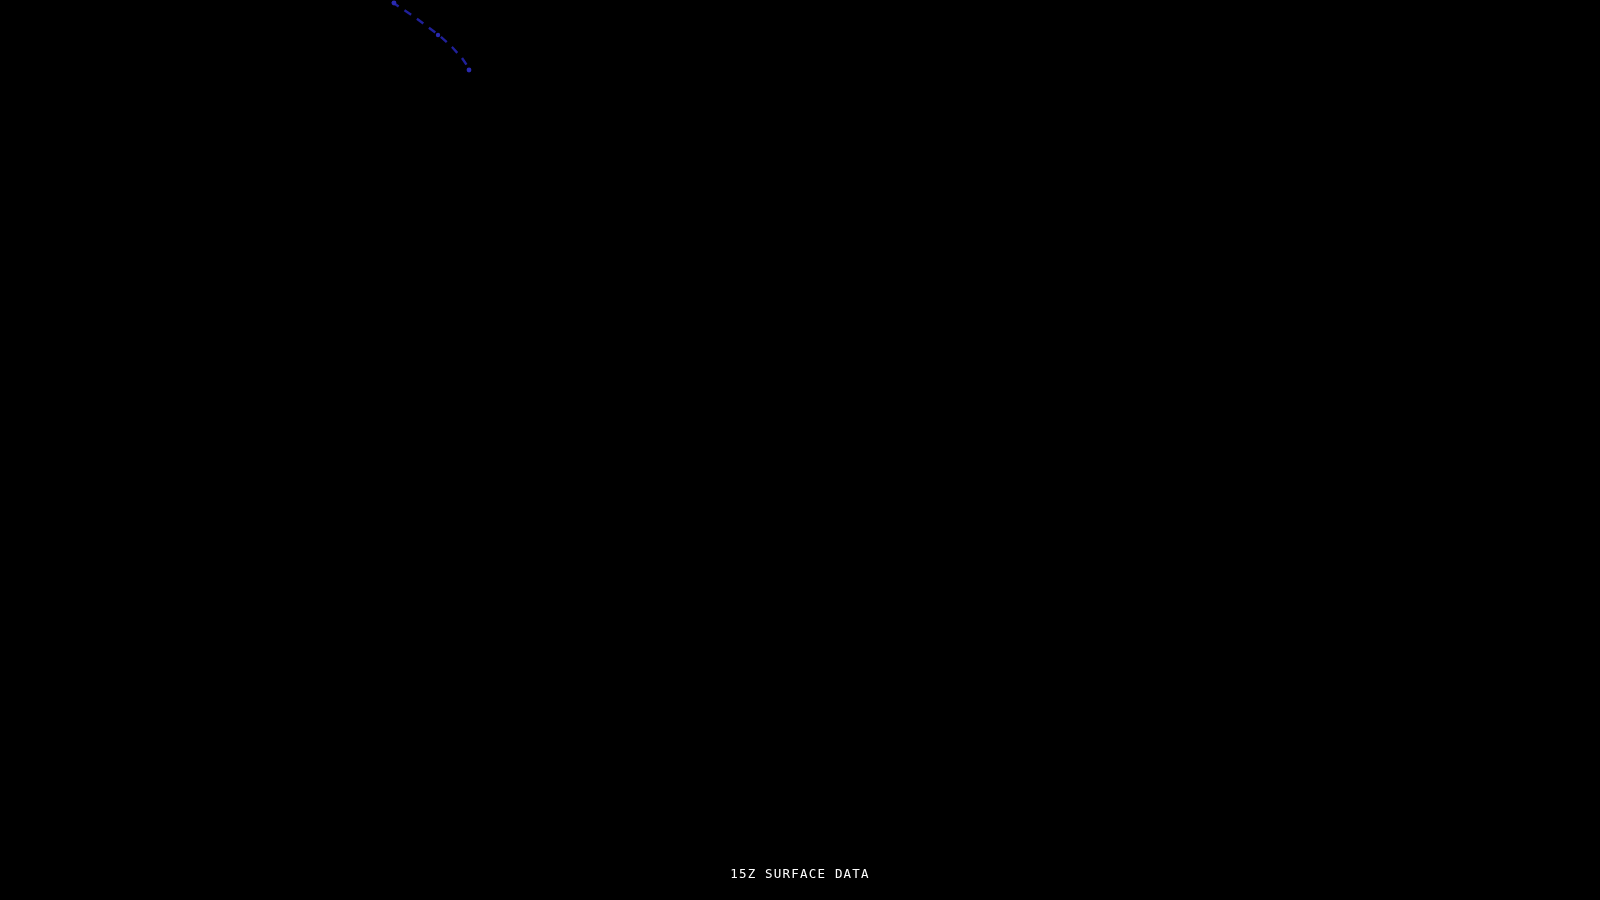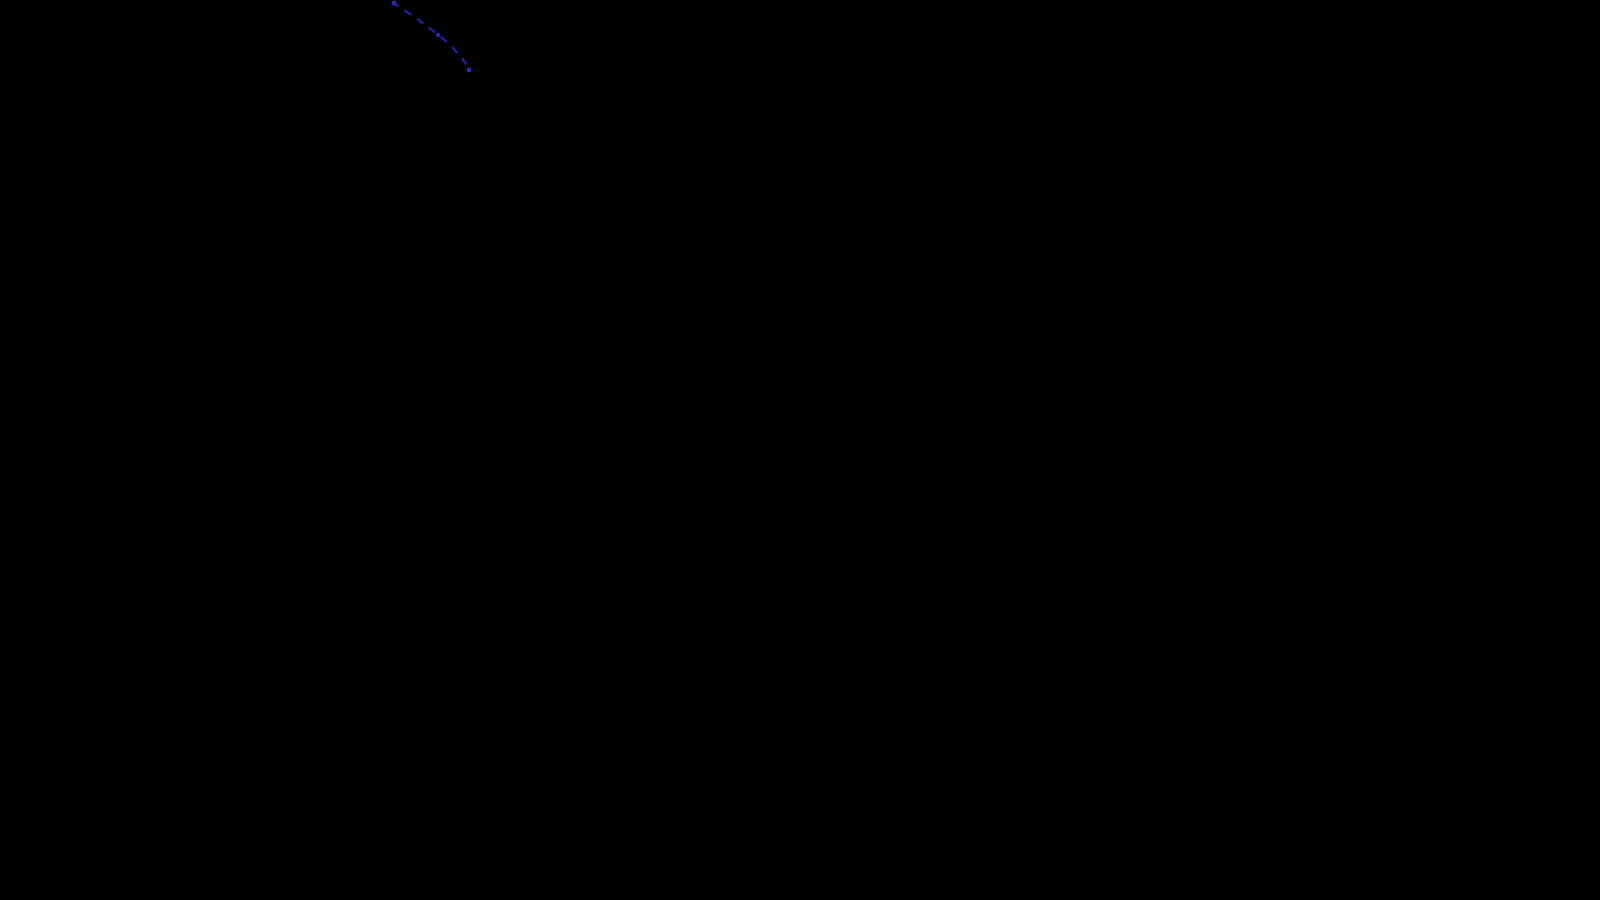--- a/index.html
+++ b/index.html
@@ -63,14 +63,17 @@
 
       <g>
         <polyline points="392,2 404,10 416,18 428,27 440,36 452,47 462,58 470,70" fill="none" stroke="#20209a" stroke-width="2.4" stroke-dasharray="8 7" stroke-linecap="butt"></polyline>
         <circle cx="394" cy="3" r="2.4" fill="#2a2ab0"></circle>
         <circle cx="438" cy="35" r="2.2" fill="#2a2ab0"></circle>
         <circle cx="469" cy="70" r="2.4" fill="#2a2ab0"></circle>
       </g>
     </svg>
   </div>
 
+  <div id="caption-bar">
+    <span id="caption-text">15Z SURFACE DATA</span>
+  </div>
 
 </div>
 
 </body></html>

